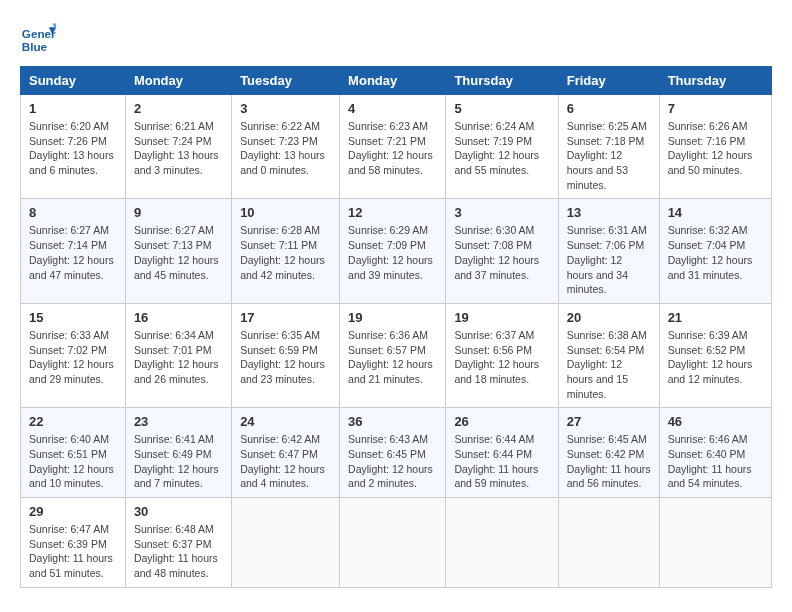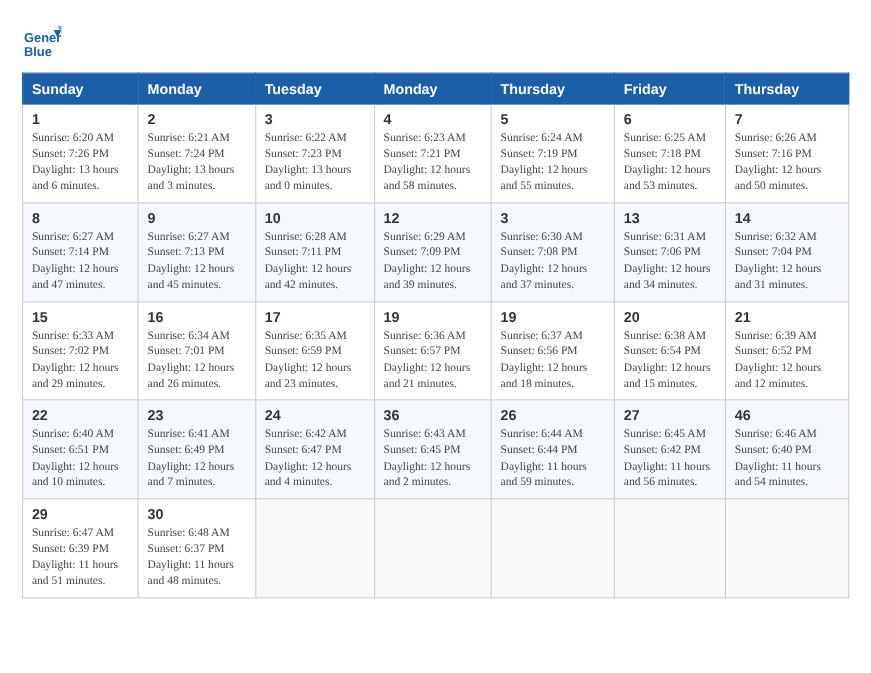--- a/index.html
+++ b/index.html
@@ -69,21 +69,20 @@
       font-size: 13px;
       font-weight: bold;
       color: #333;
       display: block;
       margin-bottom: 3px;
     }
     .day-info {
       color: #444;
       font-size: 10.5px;
       line-height: 1.4;
-      font-family: Liberation Serif, serif;
     }
     .empty-cell {
       background: #f9f9f9 !important;
     }
   </style>
 </head>
 <body>
 
 <div class="header-area">
   <div class="logo">

